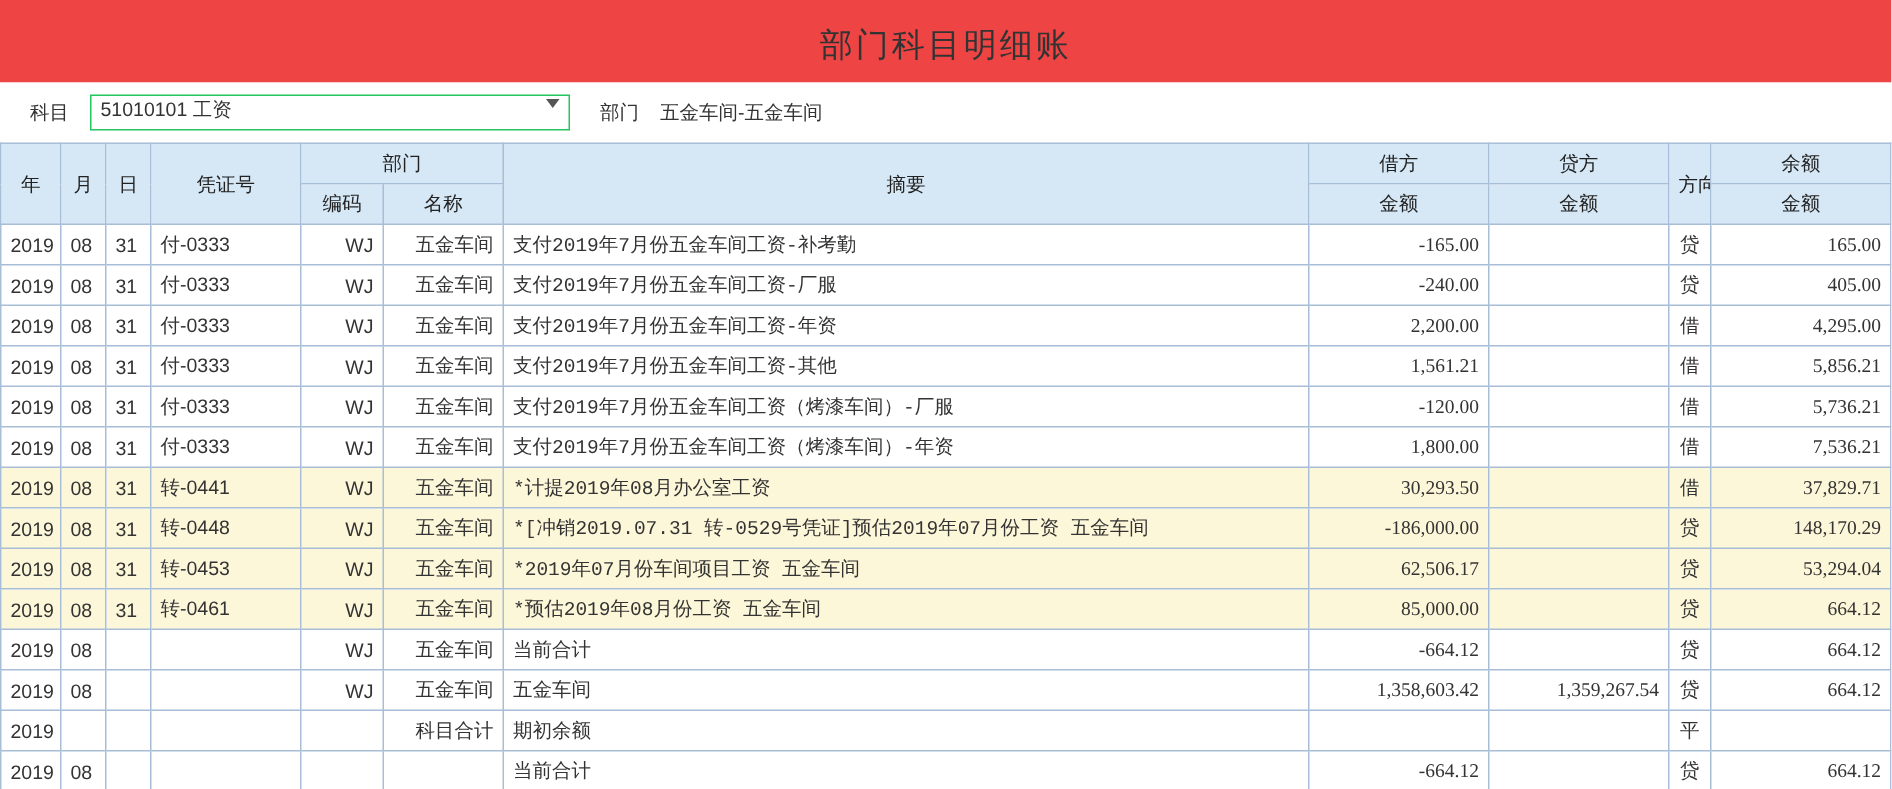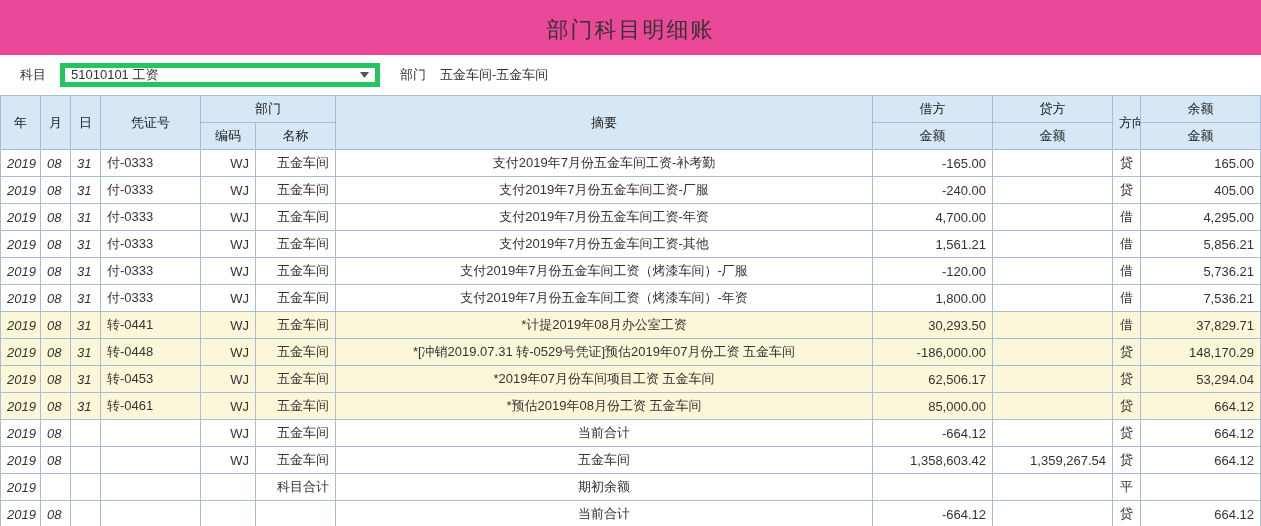--- a/index.html
+++ b/index.html
@@ -8,41 +8,40 @@
   font-size: 13px;
   background: #f5f5f5;
   color: #333;
   width: 1261px;
 }
 .title {
   text-align: center;
   font-size: 22px;
   font-weight: normal;
   padding: 15px 0 10px 0;
-  background: #ec4899;
+  background: #ef4444;
   letter-spacing: 2px;
 }
 .filter-row {
   display: flex;
   align-items: center;
   padding: 8px 20px;
   background: #fff;
 }
 .filter-label {
   color: #333;
   min-width: 40px;
 }
 .subject-select {
   position: relative;
   width: 320px;
   height: 24px;
-  border: 5px solid #22c55e;
+  border: 1px solid #22c55e;
   background: #fff;
   display: flex;
-  align-items: center;
   padding: 0 6px;
   justify-content: space-between;
 }
 .subject-select .caret {
   width: 10px;
   height: 10px;
   display: inline-flex;
   align-items: center;
   justify-content: center;
 }
@@ -76,28 +75,28 @@
 col.deptcode { width: 55px; }
 col.deptname { width: 80px; }
 col.summary { width: auto; }
 col.debit { width: 120px; }
 col.credit { width: 120px; }
 col.dir { width: 28px; }
 col.balance { width: 120px; }
 
 tbody td { background: #fff; }
 tbody tr.hl td { background: #fdf7d9; }
-td.c-year, td.c-month, td.c-day { text-align: left; font-style: italic; }
+td.c-year, td.c-month, td.c-day { text-align: left; }
 td.c-voucher { text-align: left; }
 td.c-deptcode { text-align: right; }
 td.c-deptname { text-align: right; }
-td.c-summary { text-align: center; }
+td.c-summary { text-align: left; font-family: Liberation Mono, monospace; }
 td.c-debit, td.c-credit, td.c-balance {
   text-align: right;
-  font-family: Liberation Sans, sans-serif;
+  font-family: Liberation Serif, serif;
 }
 td.c-dir { text-align: center; }
 th.rot { width: 28px; margin-top: 40px; }
 </style>
 </head>
 <body>
 
 <div class="title">部门科目明细账</div>
 
 <div class="filter-row">
@@ -177,21 +176,21 @@
         <td class="c-balance">405.00</td>
       </tr>
       <tr>
         <td class="c-year">2019</td>
         <td class="c-month">08</td>
         <td class="c-day">31</td>
         <td class="c-voucher">付-0333</td>
         <td class="c-deptcode">WJ</td>
         <td class="c-deptname">五金车间</td>
         <td class="c-summary">支付2019年7月份五金车间工资-年资</td>
-        <td class="c-debit">4,700.00</td>
+        <td class="c-debit">2,200.00</td>
         <td class="c-credit"></td>
         <td class="c-dir">借</td>
         <td class="c-balance">4,295.00</td>
       </tr>
       <tr>
         <td class="c-year">2019</td>
         <td class="c-month">08</td>
         <td class="c-day">31</td>
         <td class="c-voucher">付-0333</td>
         <td class="c-deptcode">WJ</td>

